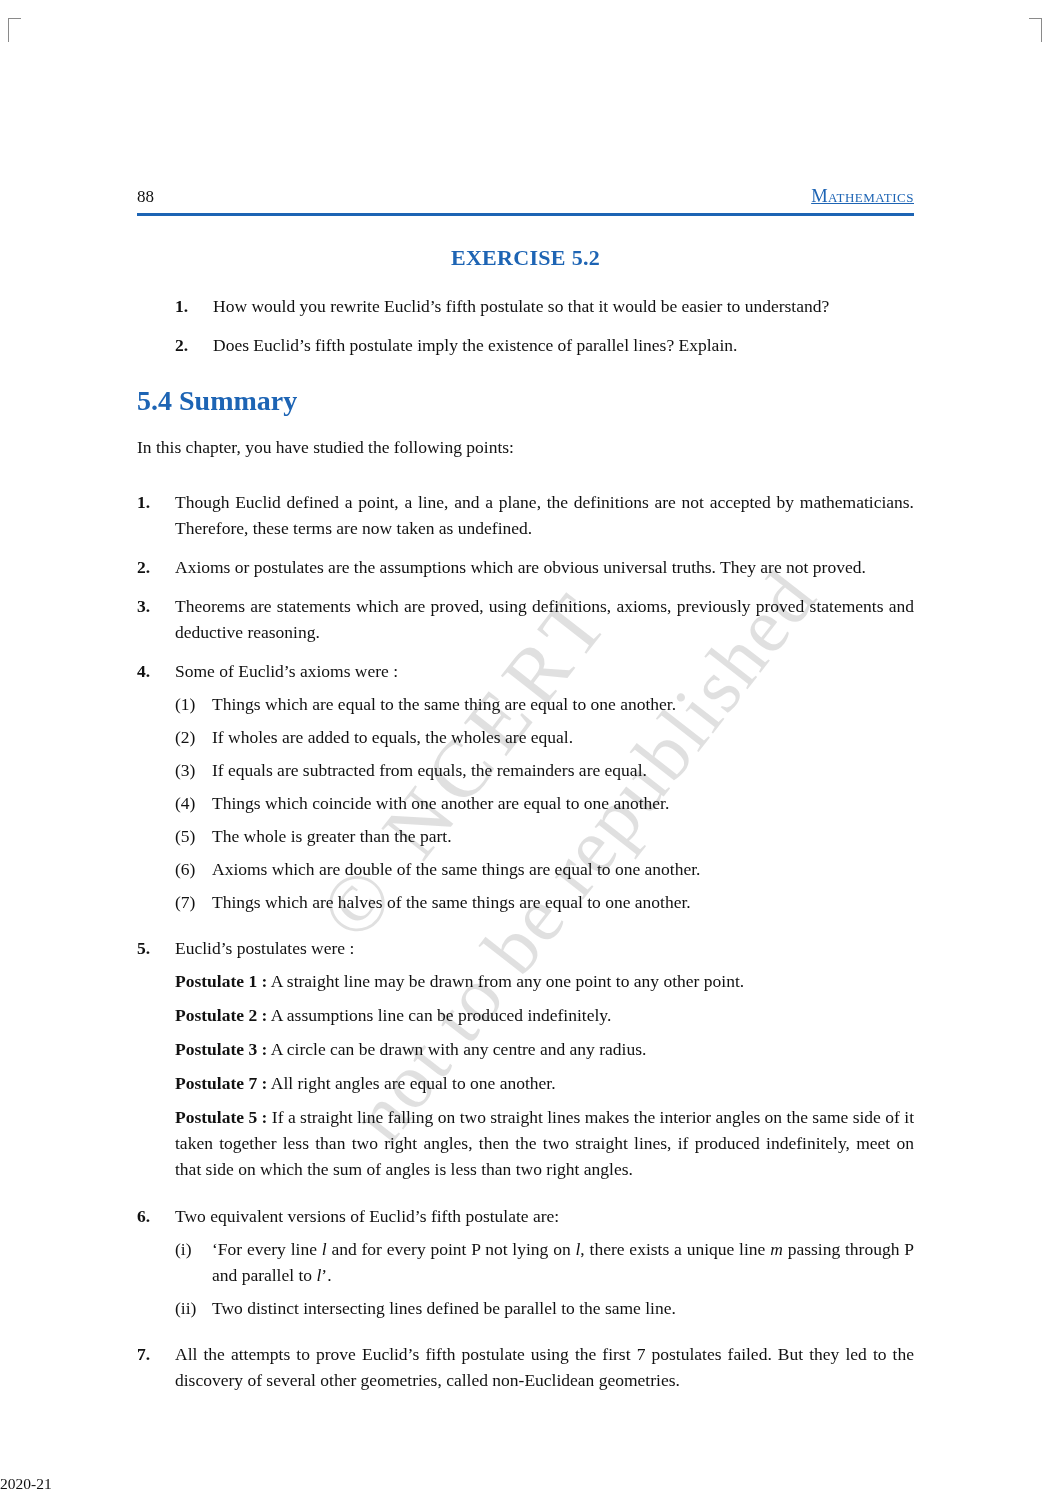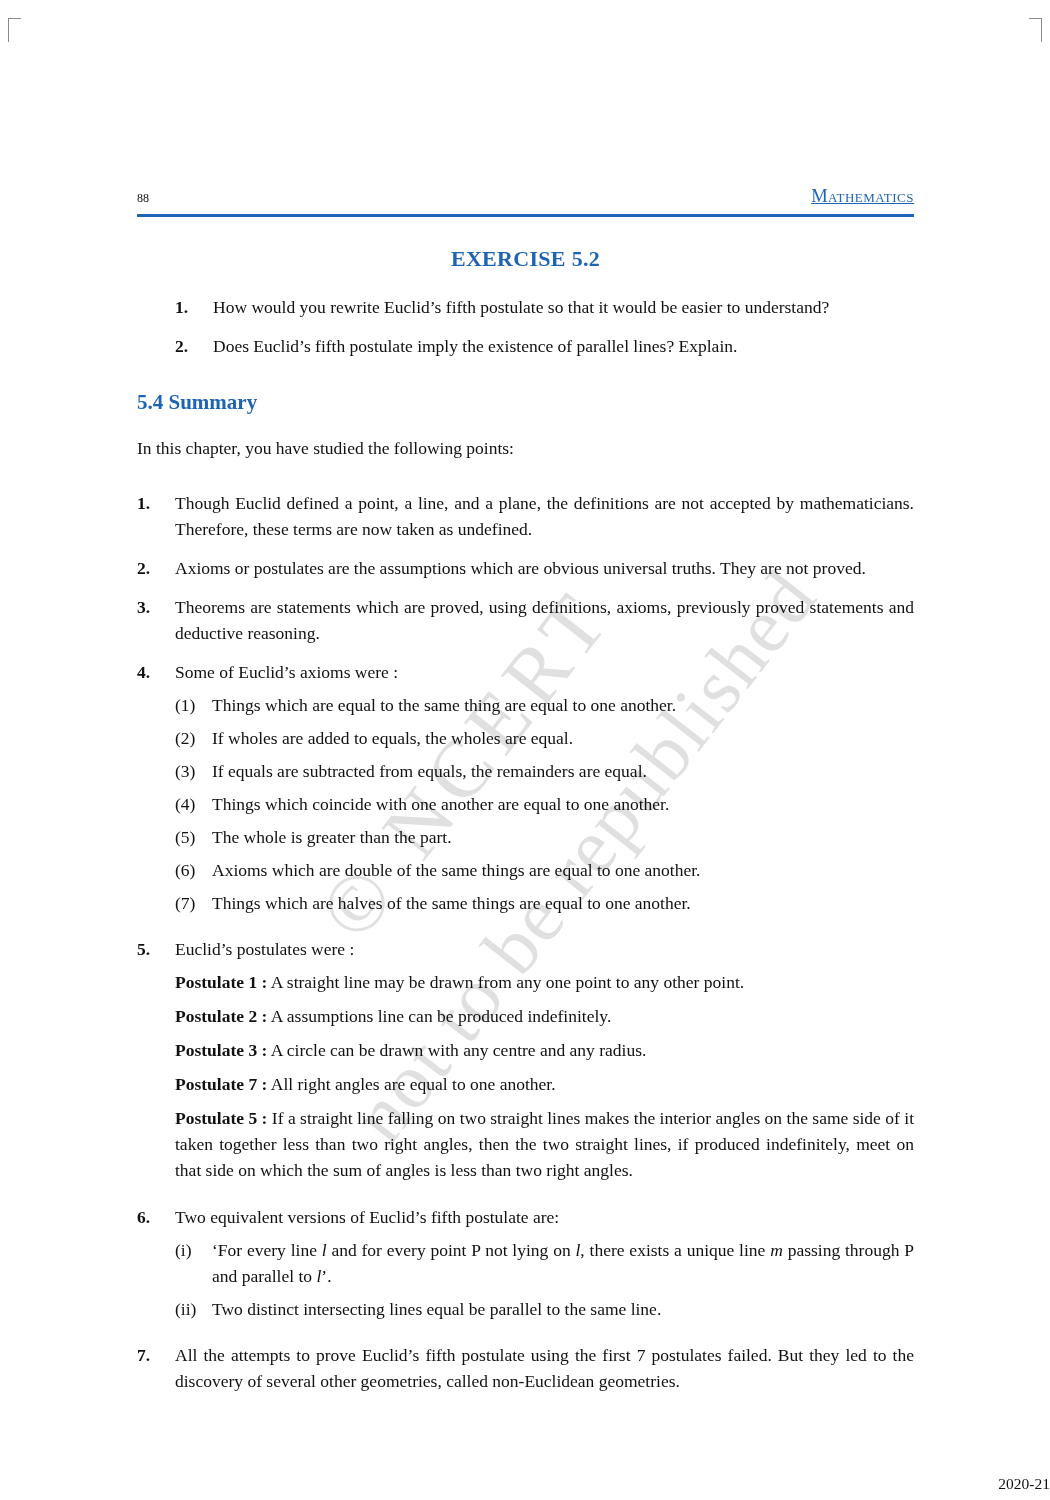--- a/index.html
+++ b/index.html
@@ -33,51 +33,51 @@
     text-align: center;
     pointer-events: none;
     z-index: 1;
   }
   .wm-line1 { font-size: 82px; line-height: 150px; letter-spacing: 10px; }
   .wm-line2 { font-size: 78px; line-height: 150px; letter-spacing: 2px; }
 
   .content { position: absolute; left: 137px; top: 183px; width: 777px; z-index: 2; }
 
   .pg-header { display: flex; justify-content: space-between; align-items: baseline; margin-bottom: 3px; }
-  .pg-num { font-size: 12px; }
+  .pg-num { font-size: 17px; }
   .subject { color: var(--accent); font-variant: small-caps; font-size: 18.5px; letter-spacing: 0.5px; text-decoration: underline; }
   .rule { border: none; border-top: 3px solid var(--accent); margin: 0; }
 
   .ex-title {
     color: var(--accent);
     text-align: center;
     font-size: 22px;
     font-weight: bold;
     margin: 29px 0 22px 0;
     letter-spacing: 0.3px;
   }
 
   .li { display: flex; margin-bottom: 13px; }
   .li .num { flex: 0 0 38px; font-weight: bold; }
   .li .body { flex: 1; text-align: justify; }
   .exli { margin-left: 38px; }
 
-  .sum-head { color: var(--accent); font-size: 21px; font-weight: bold; margin: 30px 0 20px 0; }
+  .sum-head { color: var(--accent); font-size: 28px; font-weight: bold; margin: 30px 0 20px 0; }
   .intro { margin: 0 0 29px 0; }
 
   .sublist { margin-top: 7px; }
   .subli { display: flex; margin-bottom: 7px; }
   .subli .num { flex: 0 0 37px; font-weight: normal; }
   .subli .body { flex: 1; text-align: justify; }
 
   .post { margin: 0 0 8px 0; text-align: justify; font-family: Liberation Serif, serif; }
   .post .lab { font-weight: bold; }
   .it { font-style: italic; }
 
-  .footer { position: absolute; top: 1471px; left: 0; width: 100%; text-align: right; font-size: 15.5px; z-index: 2; }
+  .footer { position: absolute; top: 1471px; left: 0; width: 100%; text-align: left; font-size: 15.5px; z-index: 2; }
 </style>
 </head>
 <body>
 
 <div class="page">
 
   <div class="cropmark tl"></div>
   <div class="cropmark tr"></div>
 
   <div class="watermark">
@@ -192,21 +192,21 @@
       <span class="num">6.</span>
       <div class="body">
         <div>Two equivalent versions of Euclid’s fifth postulate are:</div>
         <div class="sublist">
           <div class="subli">
             <span class="num">(i)</span>
             <div class="body"><span>‘For every line </span><span class="it">l</span><span> and for every point P not lying on </span><span class="it">l</span><span>, there exists a unique line </span><span class="it">m</span><span> passing through P and parallel to </span><span class="it">l</span><span>’.</span></div>
           </div>
           <div class="subli">
             <span class="num">(ii)</span>
-            <div class="body">Two distinct intersecting lines equal be parallel to the same line.</div>
+            <div class="body">Two distinct intersecting lines defined be parallel to the same line.</div>
           </div>
         </div>
       </div>
     </div>
 
     <div class="li">
       <span class="num">7.</span>
       <div class="body">All the attempts to prove Euclid’s fifth postulate using the first 7 postulates failed. But they led to the discovery of several other geometries, called non-Euclidean geometries.</div>
     </div>
 

